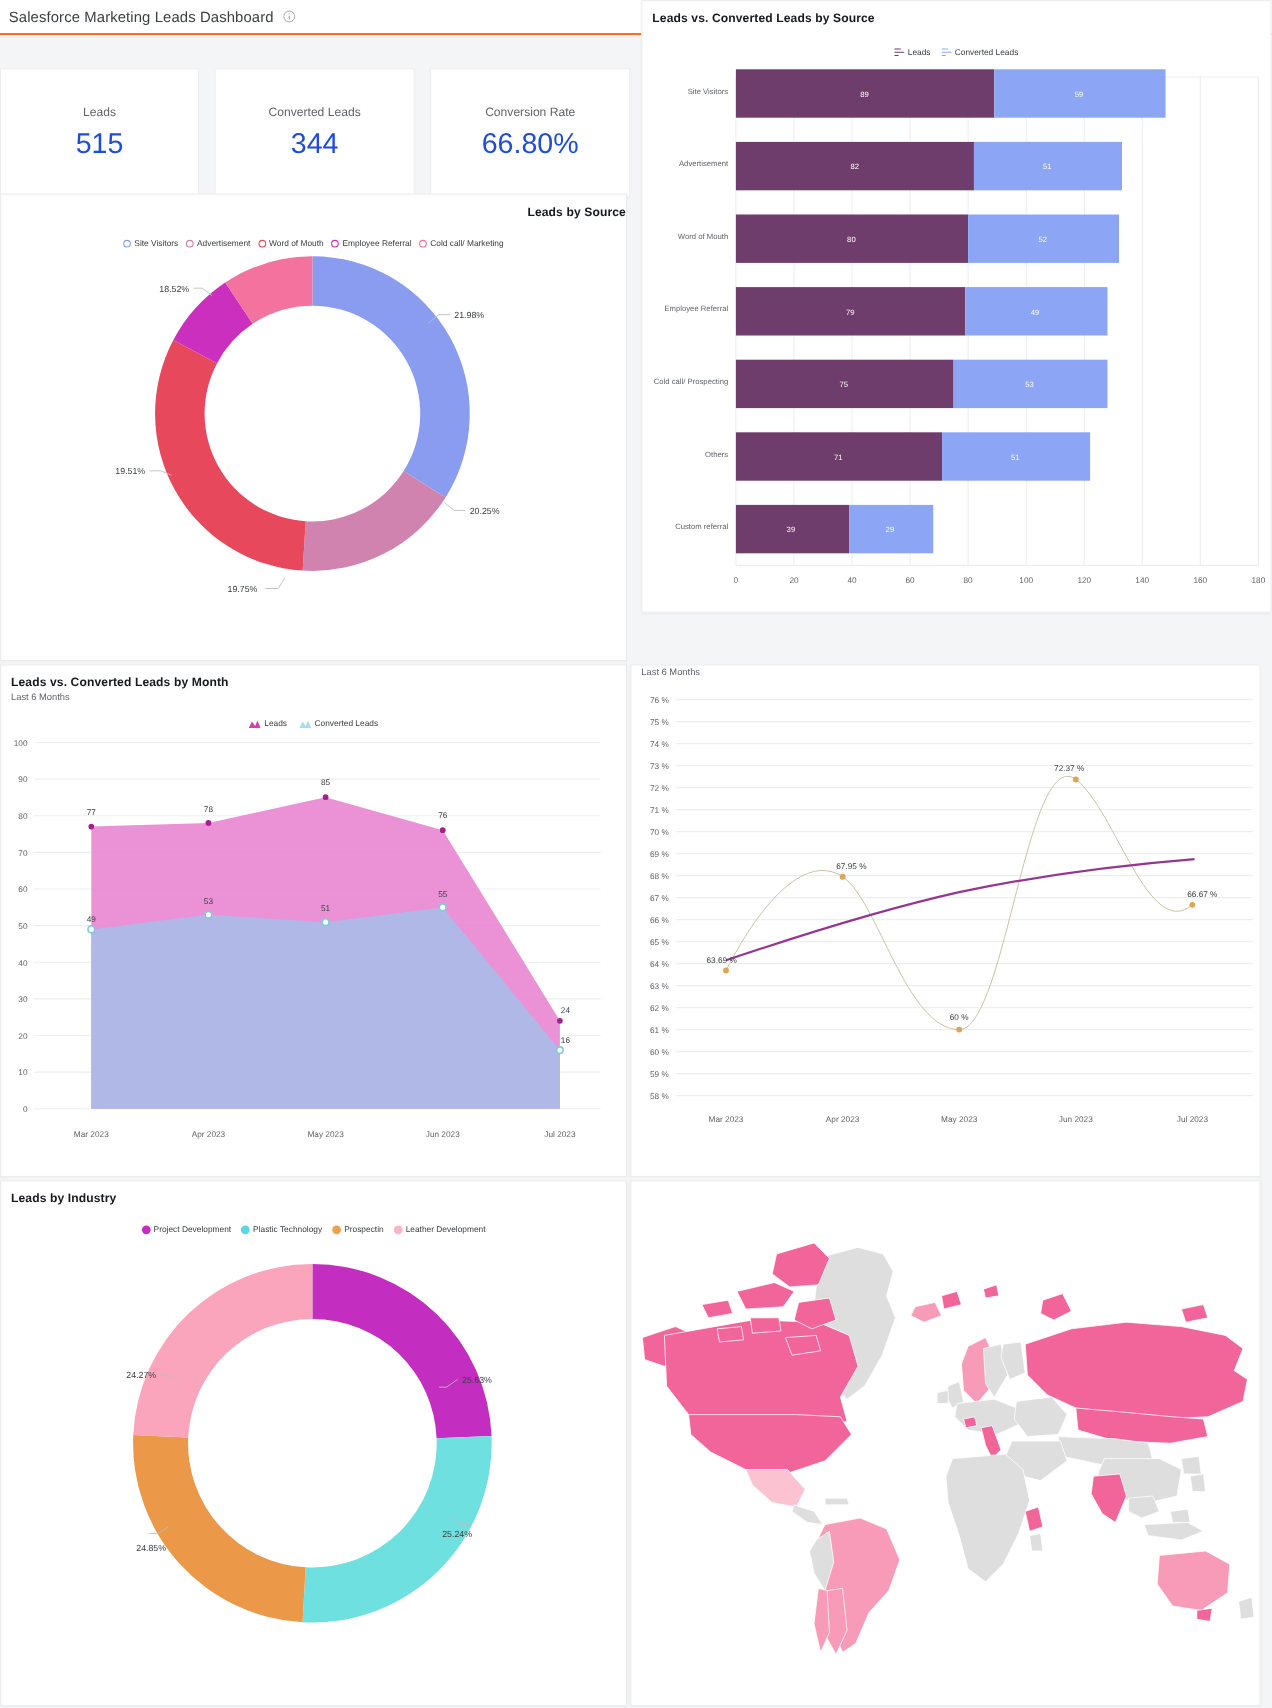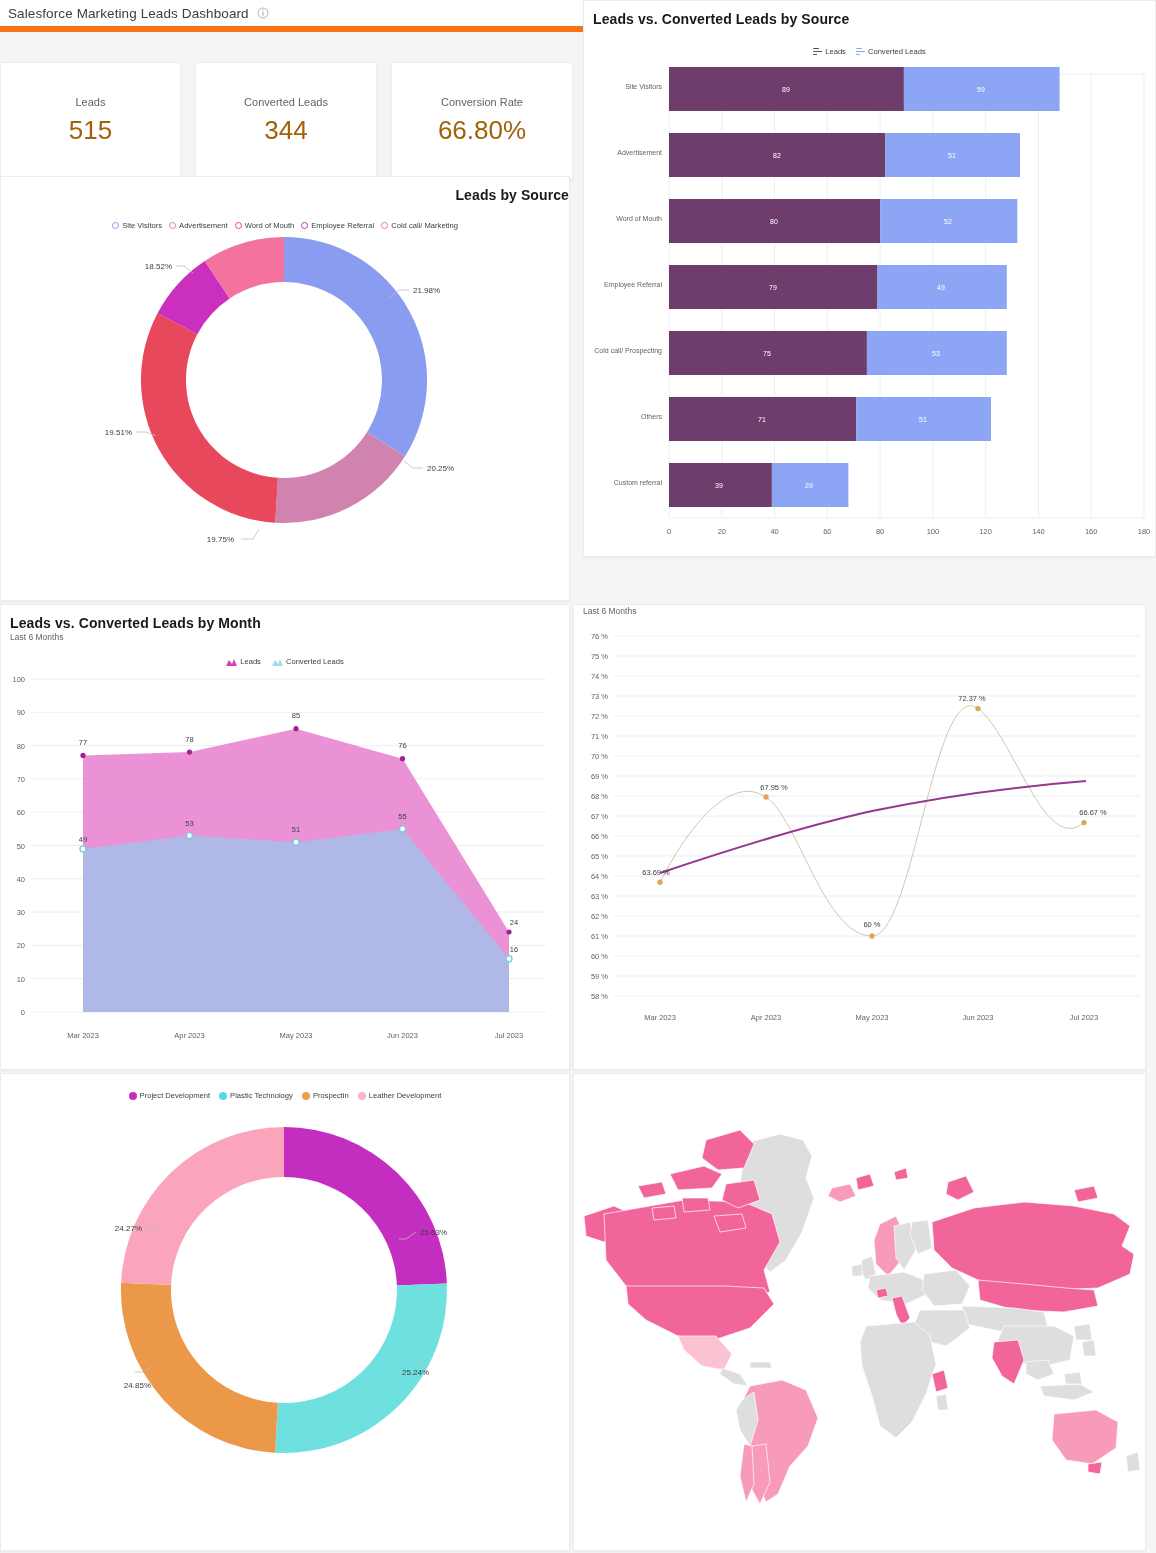--- a/index.html
+++ b/index.html
@@ -7,21 +7,21 @@
     width: 1156px; height: 1553px;
     background: #f4f5f7;
     font-family: "Liberation Sans", sans-serif;
     overflow: hidden;
   }
   
   .app-header {
     height: 32px; background: #ffffff;
     display: flex; align-items: center;
     padding-left: 8px;
-    border-bottom: 6px solid #f97316;
+    border-bottom: 2px solid #f97316;
   }
   .app-title { font-size: 13.5px; color: #3c4043; letter-spacing: .1px; }
   .info-icon {
     margin-left: 8px; width: 12px; height: 12px;
     display: inline-flex; align-items: center; justify-content: center;
     color: #9aa0a6;
   }
   .info-icon svg { display:block; }
 
   
@@ -29,40 +29,40 @@
   .row { display: flex; align-items: stretch; }
 
   .panel {
     background: #ffffff;
     border: 1px solid #ececec;
     box-shadow: 0 1px 2px rgba(0,0,0,.05);
     position: relative;
     overflow: hidden;
   }
   .panel-title {
-    font-size: 14px; font-weight: bold; color: #16191d;
+    font-size: 11px; font-weight: bold; color: #16191d;
     padding: 10px 0 0 9px; letter-spacing: .1px;
   }
   .panel-sub {
     font-size: 8.5px; color: #5f6368; padding: 1px 0 0 9px;
   }
 
   
   .kpi-strip { width: 580px; height: 176px; background:#f4f5f7; padding: 30px 0 0 0;
                display:flex; gap: 14px; padding-left: 0px;}
   .kpi-card {
     background: #fff; border: 1px solid #ededed;
     box-shadow: 0 1px 2px rgba(0,0,0,.06);
     width: 182px; height: 118px;
     display: flex; flex-direction: column;
     align-items: center; justify-content: center;
   }
   .kpi-card:first-child { margin-left: 0; width: 181px; }
   .kpi-label { font-size: 11px; color: #5f6368; margin-bottom: 7px; }
-  .kpi-value { font-size: 26px; color: #a16207; font-weight: 400; }
+  .kpi-value { font-size: 26px; color: #1d4ed8; font-weight: 400; }
 
   
   .legend { display:flex; align-items:center; justify-content:center; gap:7px;
             font-size: 7.6px; color:#3c4043; flex-wrap: nowrap;}
   .legend-item { display:flex; align-items:center; gap:3px; white-space:nowrap; }
   .lg-ring { width:7px; height:7px; border-radius:50%; border:1.6px solid #888; background:#fff; }
   .lg-dot  { width:8px; height:8px; border-radius:50%; }
   .lg-bars { width:9px; height:8px; position:relative; }
   .lg-bars i { position:absolute; left:0; height:1.6px; display:block; border-radius:1px;}
   .lg-bars i:nth-child(1){ top:0px; width:6px; }
@@ -440,20 +440,21 @@
         <text class="ax-txt" x="404" y="404" text-anchor="middle">Jun 2023</text>
         <text class="ax-txt" x="510" y="404" text-anchor="middle">Jul 2023</text>
       </g>
     </svg>
   </div>
 </div>
 
 <div class="row" style="margin-top:3px;">
 
   <div class="panel" style="width:570px;height:478px;">
+    <div class="panel-title">Leads by Industry</div>
 
     <div class="legend" style="margin-top:17px;gap:9px;">
       <span class="legend-item">
         <span class="lg-dot" style="background:#c42ec0"></span>
         <span>Project Development</span>
       </span>
       <span class="legend-item">
         <span class="lg-dot" style="background:#5ad7e8"></span>
         <span>Plastic Technology</span>
       </span>

